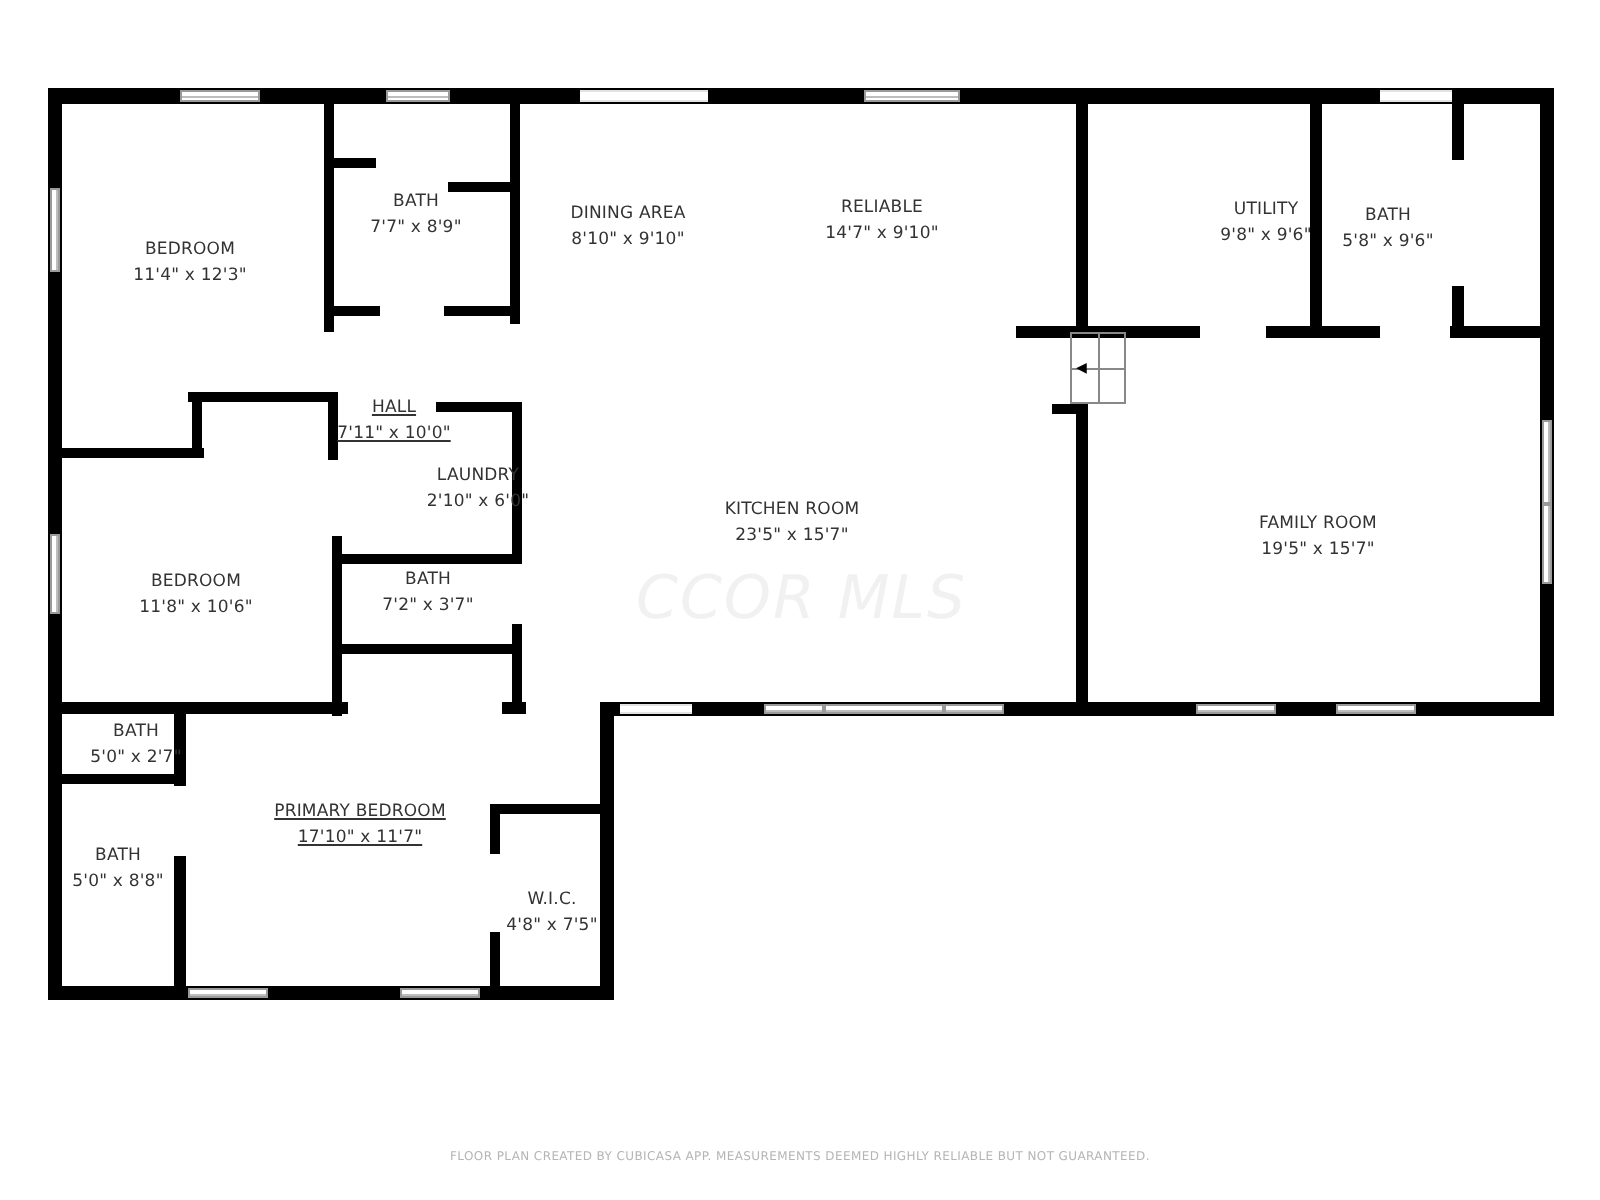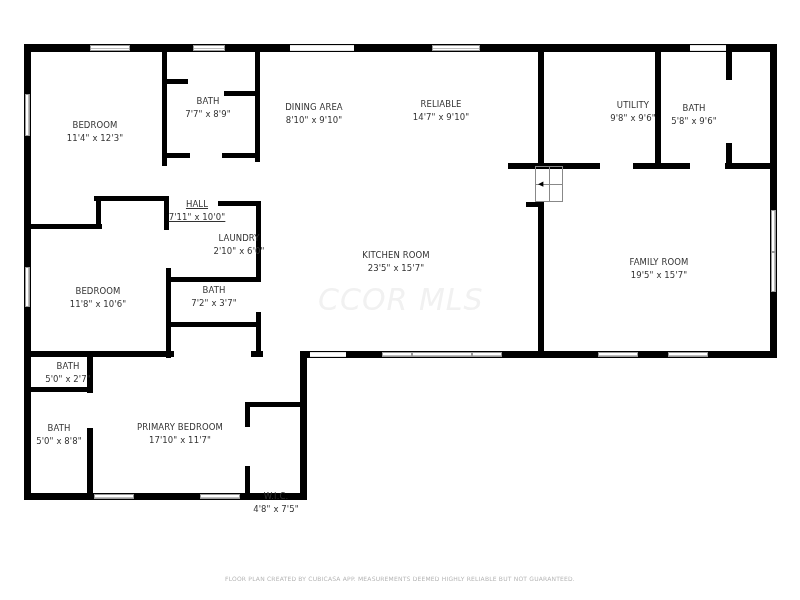--- a/index.html
+++ b/index.html
@@ -148,24 +148,24 @@
     <span class="dim">19'5" x 15'7"</span>
   </div>
   <div class="room" style="left:68px;top:373px;">
     <span class="name">BATH</span>
     <span class="dim">5'0" x 2'7"</span>
   </div>
   <div class="room" style="left:59px;top:435px;">
     <span class="name">BATH</span>
     <span class="dim">5'0" x 8'8"</span>
   </div>
-  <div class="room" style="left:180px;top:434px;">
+  <div class="room" style="left:180px;top:413px;text-decoration:underline;">
     <span class="name">PRIMARY BEDROOM</span>
     <span class="dim">17'10" x 11'7"</span>
   </div>
-  <div class="room" style="left:276px;top:457px;margin-top:46px;">
+  <div class="room" style="left:276px;top:457px;">
     <span class="name">W.I.C.</span>
     <span class="dim">4'8" x 7'5"</span>
   </div>
 
   <div class="watermark">CCOR MLS</div>
   <div class="footer">FLOOR PLAN CREATED BY CUBICASA APP. MEASUREMENTS DEEMED HIGHLY RELIABLE BUT NOT GUARANTEED.</div>
 </div>
 
 </body></html>

